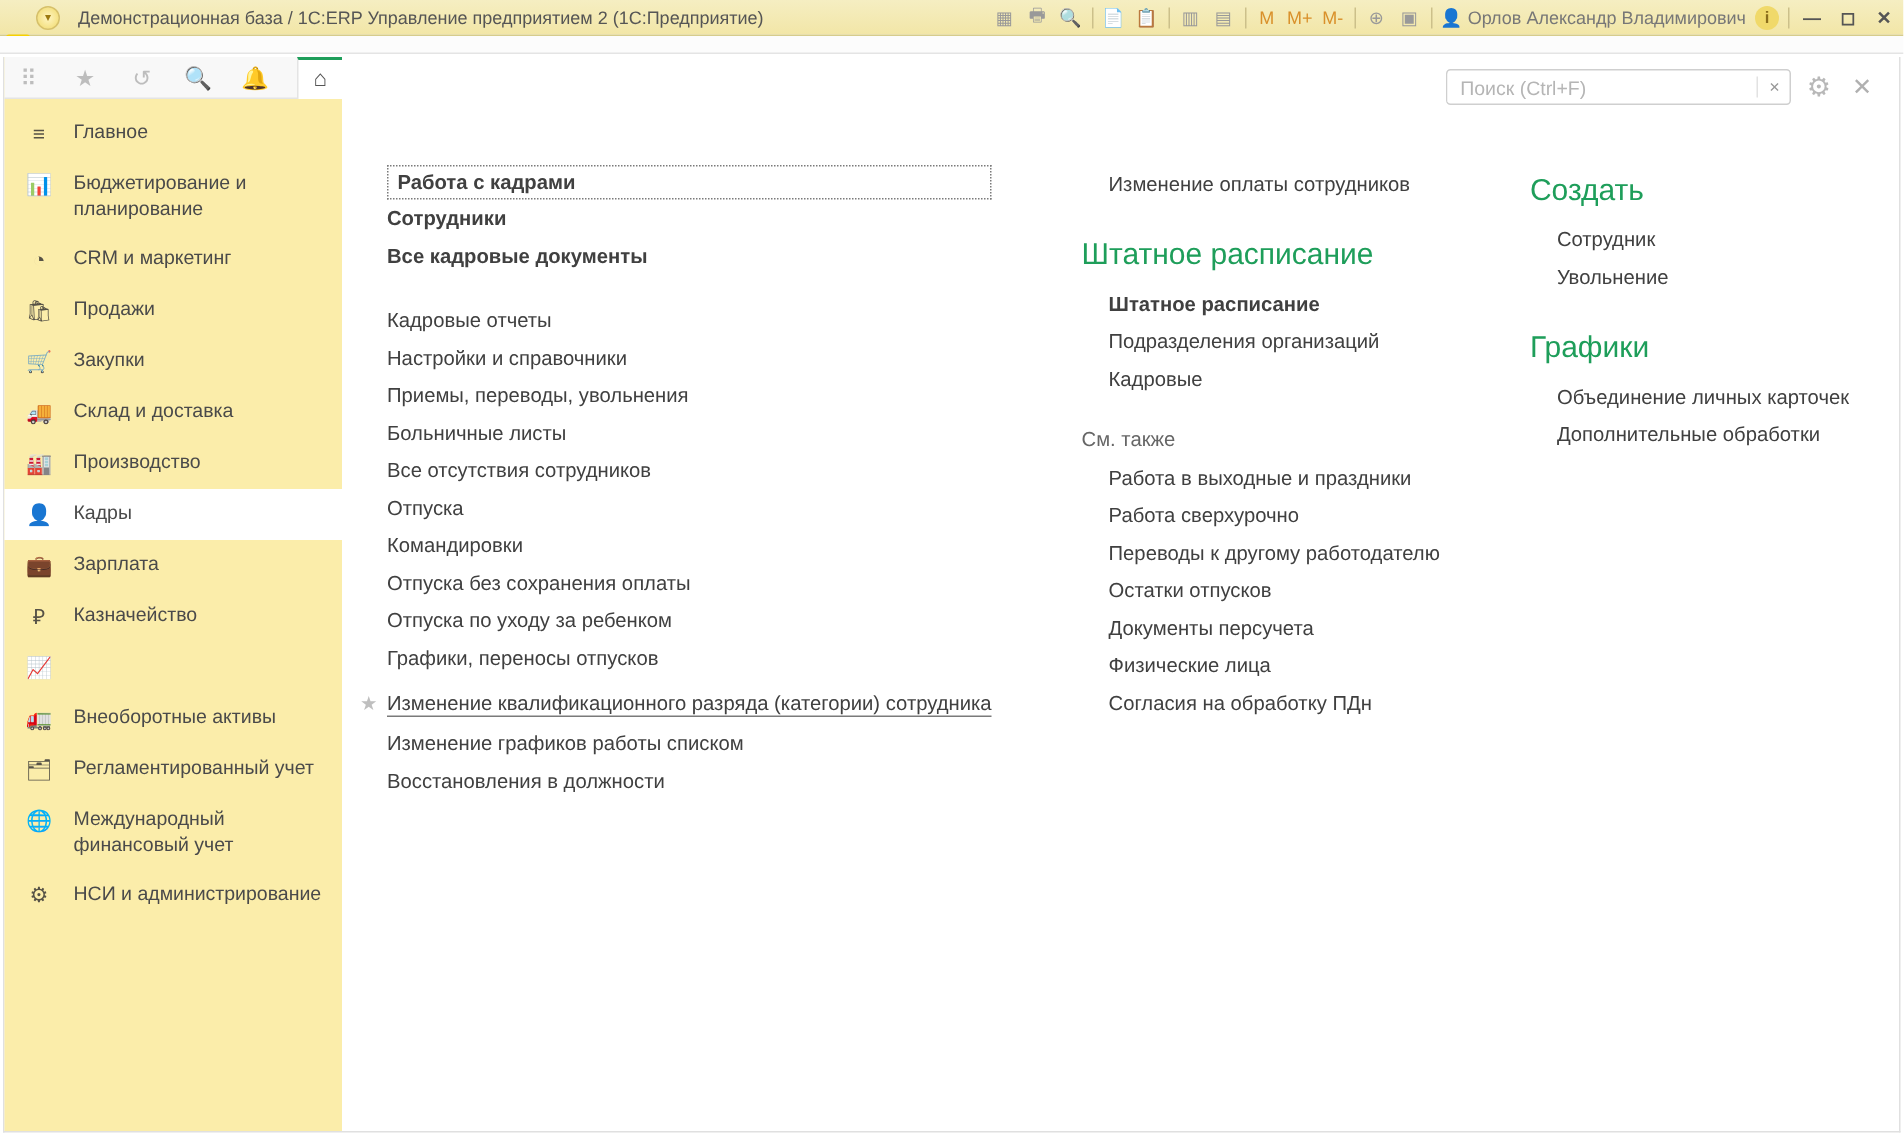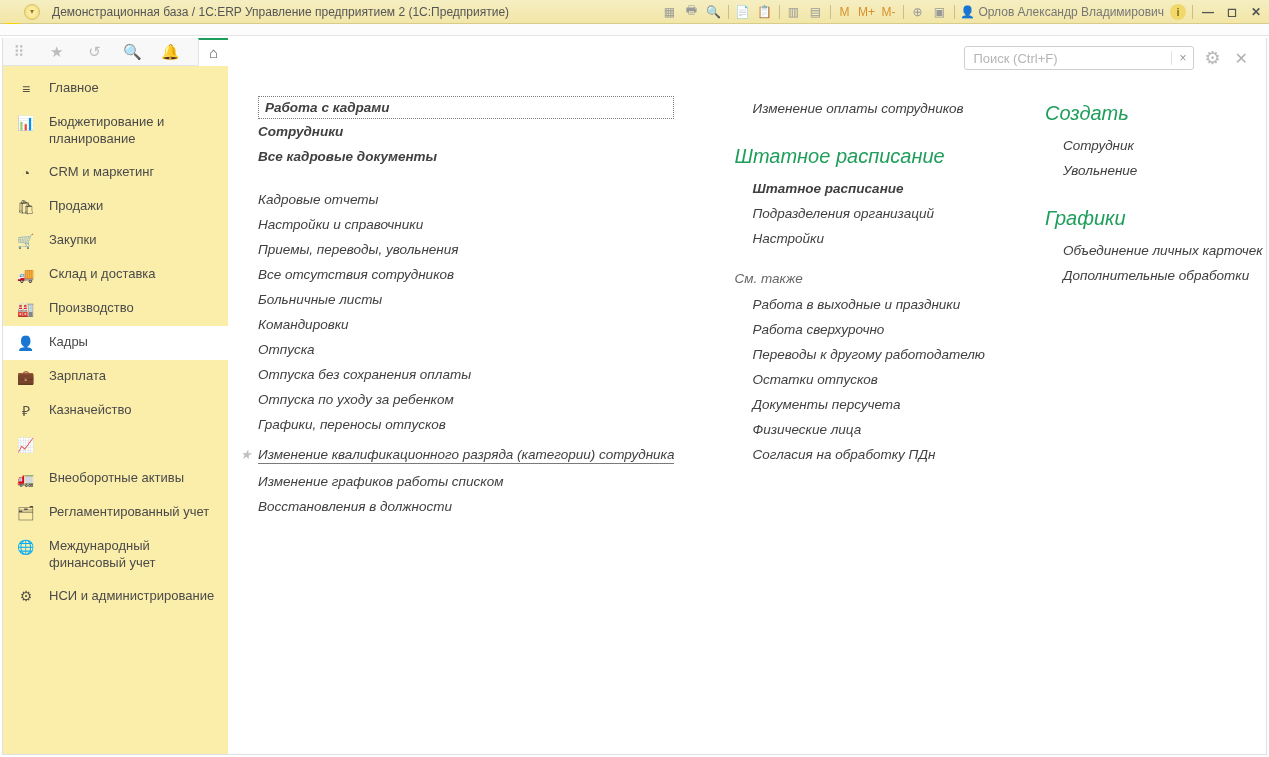--- a/index.html
+++ b/index.html
@@ -151,22 +151,21 @@
   .search-box .clear {
     width: 22px; text-align:center; color:#999; border-left:1px solid #e2e2e2; cursor:pointer; font-size:12px;
   }
   .gear { color:#b8b8b8; font-size:18px; cursor:pointer; }
   .close-x { color:#b0b0b0; font-size:16px; cursor:pointer; padding:0 4px; }
 
   
   .cols {
     display: flex;
     gap: 60px;
-    margin-top: 48px;
-    font-style: italic;
+    margin-top: 62px;
   }
   .col { display:flex; flex-direction:column; }
   .lnk {
     color: #404040;
     padding: 5px 0;
     cursor: pointer;
     font-size: 13.5px;
     white-space: nowrap;
   }
   .lnk.bold { font-weight: bold; }
@@ -331,38 +330,38 @@
 
       <div class="cols">
         <div class="col" id="col1">
             <div class="lnk bold framed">Работа с кадрами</div>
             <div class="lnk bold ">Сотрудники</div>
             <div class="lnk bold ">Все кадровые документы</div>
             <div class="gap-block"></div>
             <div class="lnk ">Кадровые отчеты</div>
             <div class="lnk ">Настройки и справочники</div>
             <div class="lnk ">Приемы, переводы, увольнения</div>
+            <div class="lnk ">Больничные листы</div>
             <div class="lnk ">Все отсутствия сотрудников</div>
-            <div class="lnk ">Больничные листы</div>
+            <div class="lnk ">Отпуска</div>
             <div class="lnk ">Командировки</div>
-            <div class="lnk ">Отпуска</div>
             <div class="lnk ">Отпуска без сохранения оплаты</div>
             <div class="lnk ">Отпуска по уходу за ребенком</div>
             <div class="lnk ">Графики, переносы отпусков</div>
             <div class="lnk starred">Изменение квалификационного разряда (категории) сотрудника</div>
             <div class="lnk ">Изменение графиков работы списком</div>
             <div class="lnk ">Восстановления в должности</div>
           </div>
         <div class="col" id="col2">
             <div class="lnk sub">Изменение оплаты сотрудников</div>
             <div class="gap-block"></div>
             <div class="lnk head-green">Штатное расписание</div>
             <div class="lnk sub bold">Штатное расписание</div>
             <div class="lnk sub">Подразделения организаций</div>
-            <div class="lnk sub">Настройки</div>
+            <div class="lnk sub">Кадровые</div>
             <div class="lnk sect">См. также</div>
             <div class="lnk sub">Работа в выходные и праздники</div>
             <div class="lnk sub">Работа сверхурочно</div>
             <div class="lnk sub">Переводы к другому работодателю</div>
             <div class="lnk sub">Остатки отпусков</div>
             <div class="lnk sub">Документы персучета</div>
             <div class="lnk sub">Физические лица</div>
             <div class="lnk sub">Согласия на обработку ПДн</div>
           </div>
         <div class="col" id="col3">

